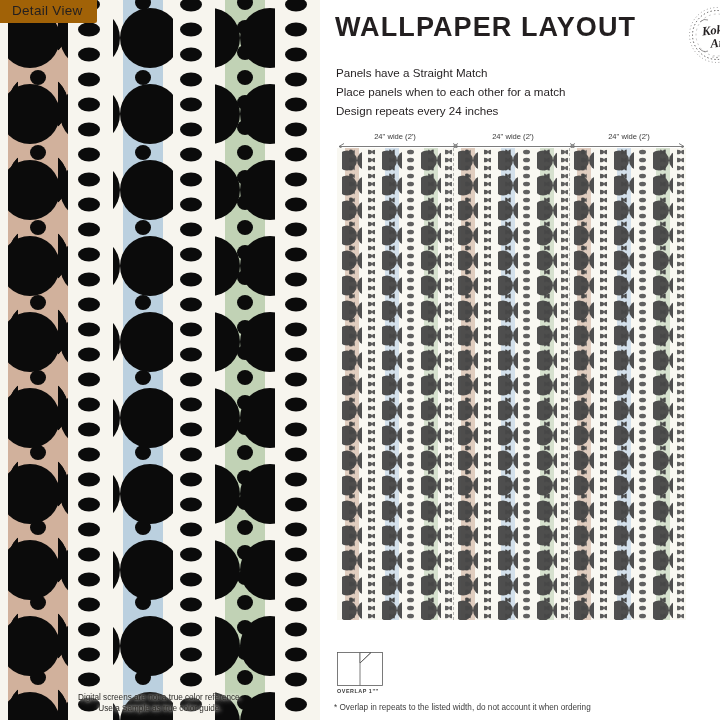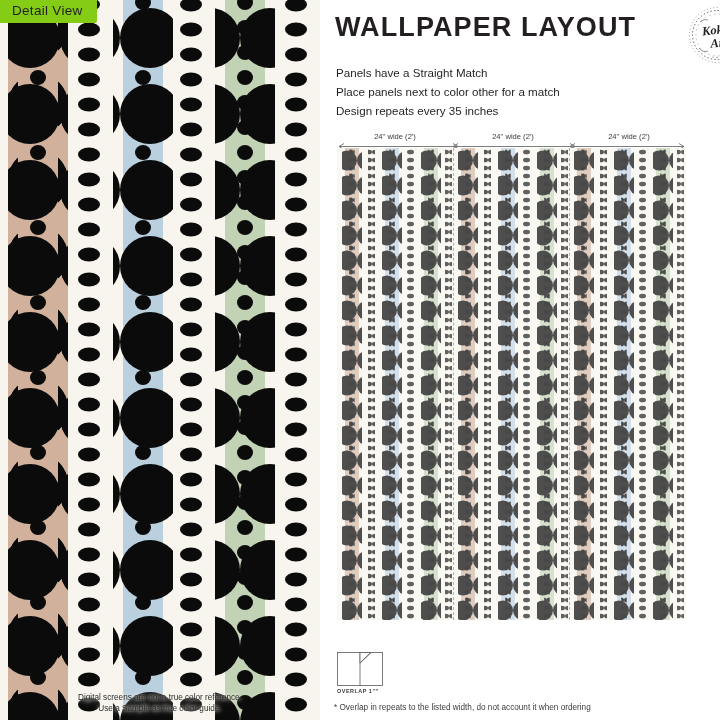--- a/index.html
+++ b/index.html
@@ -25,21 +25,21 @@
     height: 720px;
     overflow: hidden;
     background: #f6f4ec;
   }
   #detail-svg { display: block; width: 320px; height: 720px; }
 
   #detail-view-label {
     position: absolute;
     left: 0;
     top: 0;
-    background: #84cc16;
+    background: #a16207;
     padding: 3px 14px 5px 12px;
     font-size: 13.5px;
     letter-spacing: .3px;
     color: #231f20;
     z-index: 4;
     border-bottom-right-radius: 2px;
   }
 
   #color-disclaimer {
     position: absolute;
@@ -276,22 +276,22 @@
     </g>
     <g fill="#231f20" opacity=".6">
       <circle cx="31" cy="53.5" r="0.7"></circle>
         <circle cx="27" cy="53" r="0.6"></circle>
       <circle cx="35" cy="53" r="0.6"></circle>
     </g>
   </svg>
 
   <div id="layout-description">
     <div>Panels have a Straight Match</div>
-    <div>Place panels next to color other for a match</div>
-    <div>Design repeats every 35 inches</div>
+    <div>Place panels when to each other for a match</div>
+    <div>Design repeats every 24 inches</div>
   </div>
 
   <div id="panel-ruler">
     <svg width="349" height="18" style="position:absolute;left:0;top:0">
       <g stroke="#6e6e6e" stroke-width="0.9" fill="none">
         <line x1="2" y1="13.5" x2="347" y2="13.5"></line>
         <path d="M2 13.5 l5 -3 M2 13.5 l5 3"></path>
         <path d="M347 13.5 l-5 -3 M347 13.5 l-5 3"></path>
         <path d="M116 13.5 l5 -3 M116 13.5 l5 3 M121 13.5 l-5 -3 M121 13.5 l-5 3"></path>
         <path d="M233 13.5 l5 -3 M233 13.5 l5 3 M238 13.5 l-5 -3 M238 13.5 l-5 3"></path>

